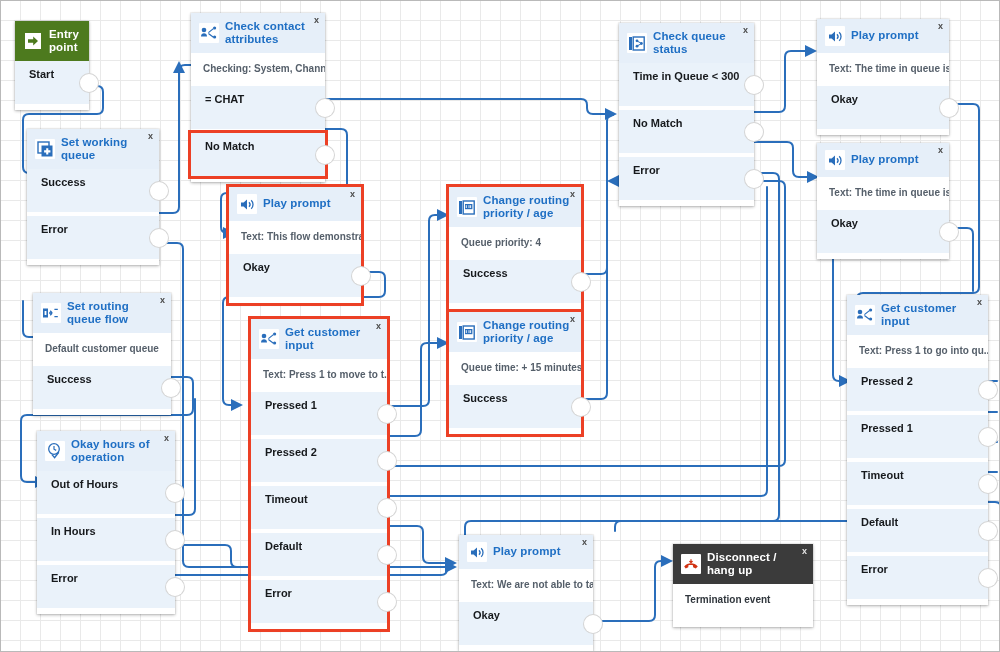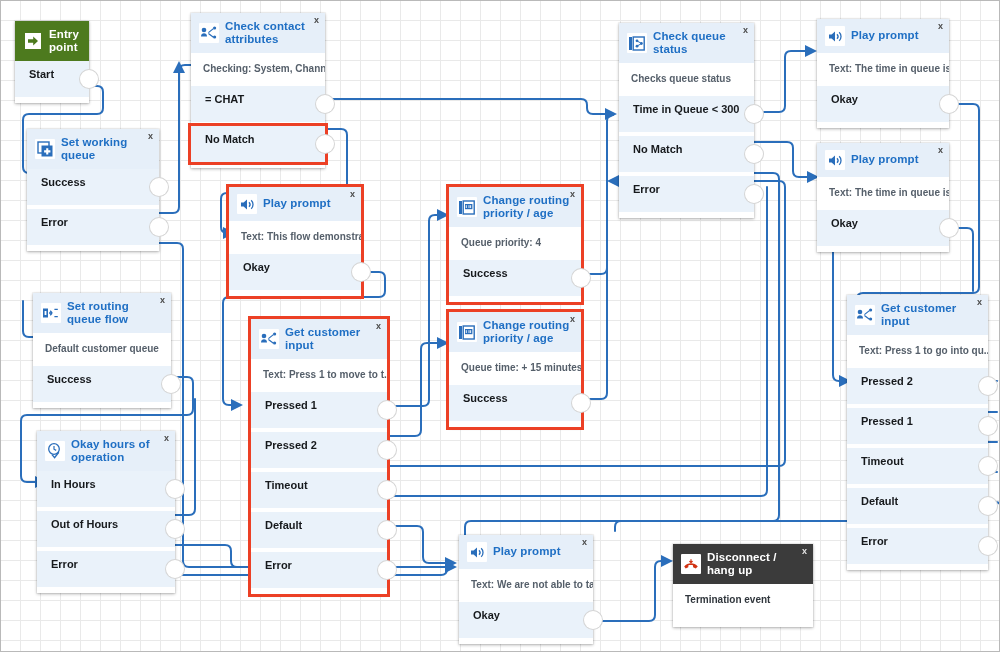--- a/index.html
+++ b/index.html
@@ -49,21 +49,21 @@
     font-size:9px;color:#4a4a4a;font-weight:bold;line-height:1;
   }
   .node .desc{
     font-size:10px;color:#555f6a;font-weight:bold;
     padding:10px 12px 12px 12px;background:#fff;
     white-space:nowrap;overflow:hidden;
   }
   .node .ports{background:#fff;padding-bottom:6px;}
   .node .port{
     position:relative;background:#eaf2fa;
-    height:36px;line-height:26px;
+    height:43px;line-height:26px;
     font-size:11px;color:#16191c;font-weight:bold;
     padding-left:14px;margin-bottom:4px;
   }
   .node .port.nb{margin-bottom:0;}
   .node .port .dot{
     position:absolute;right:-9px;top:50%;transform:translateY(-50%);
     width:18px;height:18px;border-radius:50%;
     background:#fff;box-shadow:0 0 0 1px #d5d5d5;
   }
   .node .port.hlrow{
@@ -244,25 +244,25 @@
         <svg width="18" height="18" viewBox="0 0 18 18">
           <circle cx="8" cy="7" r="5.3" fill="none" stroke="#2a6ebb" stroke-width="1.3"></circle>
           <path d="M8 4v3.2l2.2 1.2" stroke="#2a6ebb" stroke-width="1.2" fill="none"></path>
           <path d="M6 12.6l2.6 3 4.2-5.4" stroke="#2a6ebb" stroke-width="1.4" fill="none"></path>
         </svg>
       </span>
       <span class="ttl">Okay hours of operation</span>
     </div>
     <div class="ports">
       <div class="port">
+        <span>Out of Hours</span>
+        <span class="dot"></span>
+      </div>
+      <div class="port">
         <span>In Hours</span>
-        <span class="dot"></span>
-      </div>
-      <div class="port">
-        <span>Out of Hours</span>
         <span class="dot"></span>
       </div>
       <div class="port nb">
         <span>Error</span>
         <span class="dot"></span>
       </div>
     </div>
   </div>
 
   <div class="node" id="n-cca" style="left:190px;top:12px;width:134px;">
@@ -403,21 +403,20 @@
           <rect x="1" y="2" width="3" height="13" fill="#2a6ebb"></rect>
           <rect x="5.2" y="2" width="11" height="13" fill="none" stroke="#2a6ebb" stroke-width="1.4"></rect>
           <circle cx="9" cy="5.8" r="1.4" fill="#2a6ebb"></circle>
           <circle cx="13.4" cy="8.5" r="1.4" fill="#2a6ebb"></circle>
           <circle cx="9" cy="11.2" r="1.4" fill="#2a6ebb"></circle>
           <path d="M9.8 6.4l3 1.6M9.8 10.6l3-1.6" stroke="#2a6ebb" stroke-width="1"></path>
         </svg>
       </span>
       <span class="ttl">Check queue status</span>
     </div>
-    <div class="desc">Checks queue status</div>
     <div class="ports">
       <div class="port">
         <span>Time in Queue &lt; 300</span>
         <span class="dot"></span>
       </div>
       <div class="port">
         <span>No Match</span>
         <span class="dot"></span>
       </div>
       <div class="port nb">

